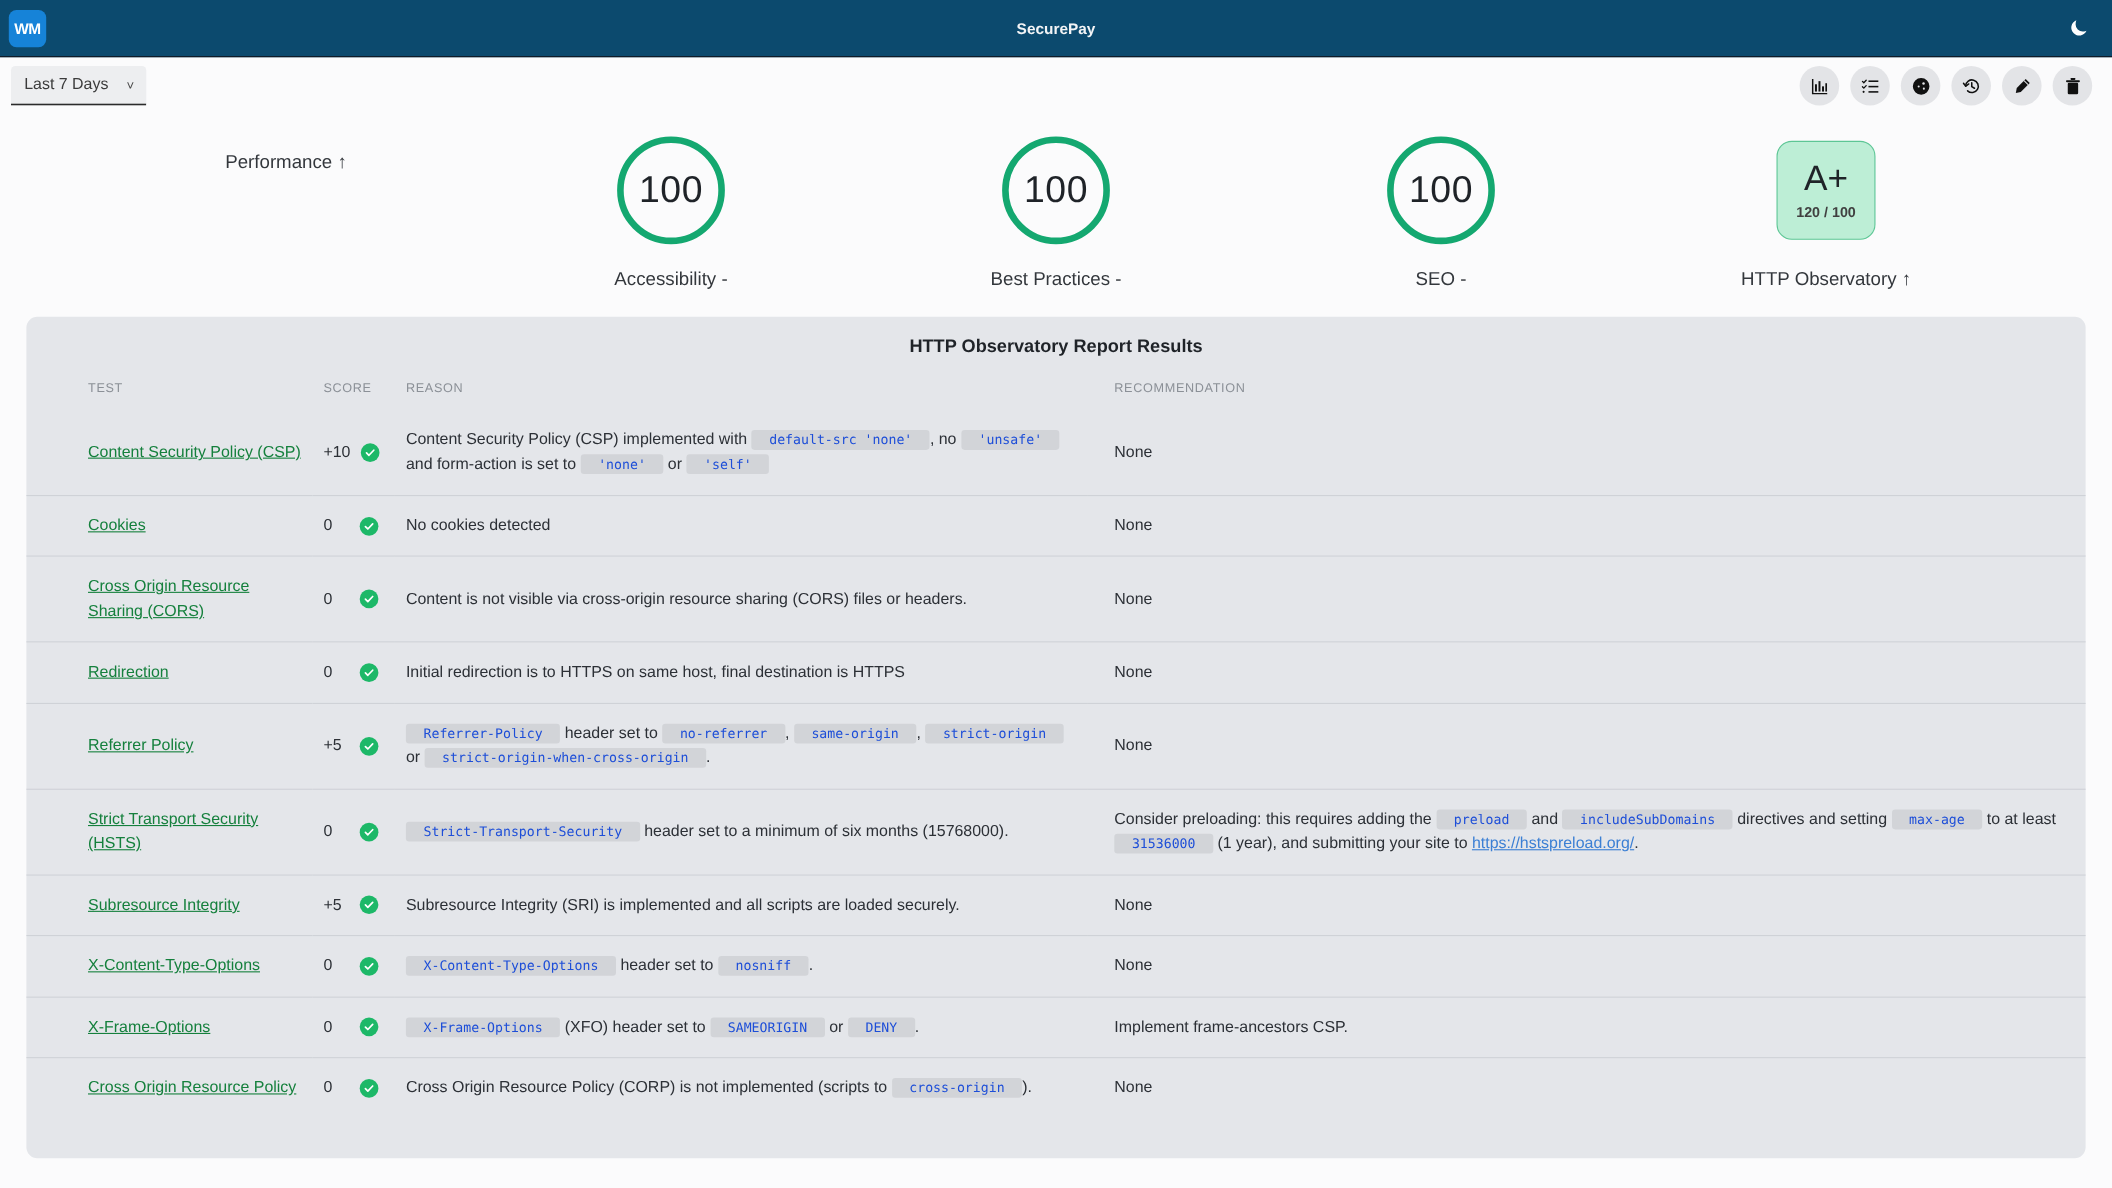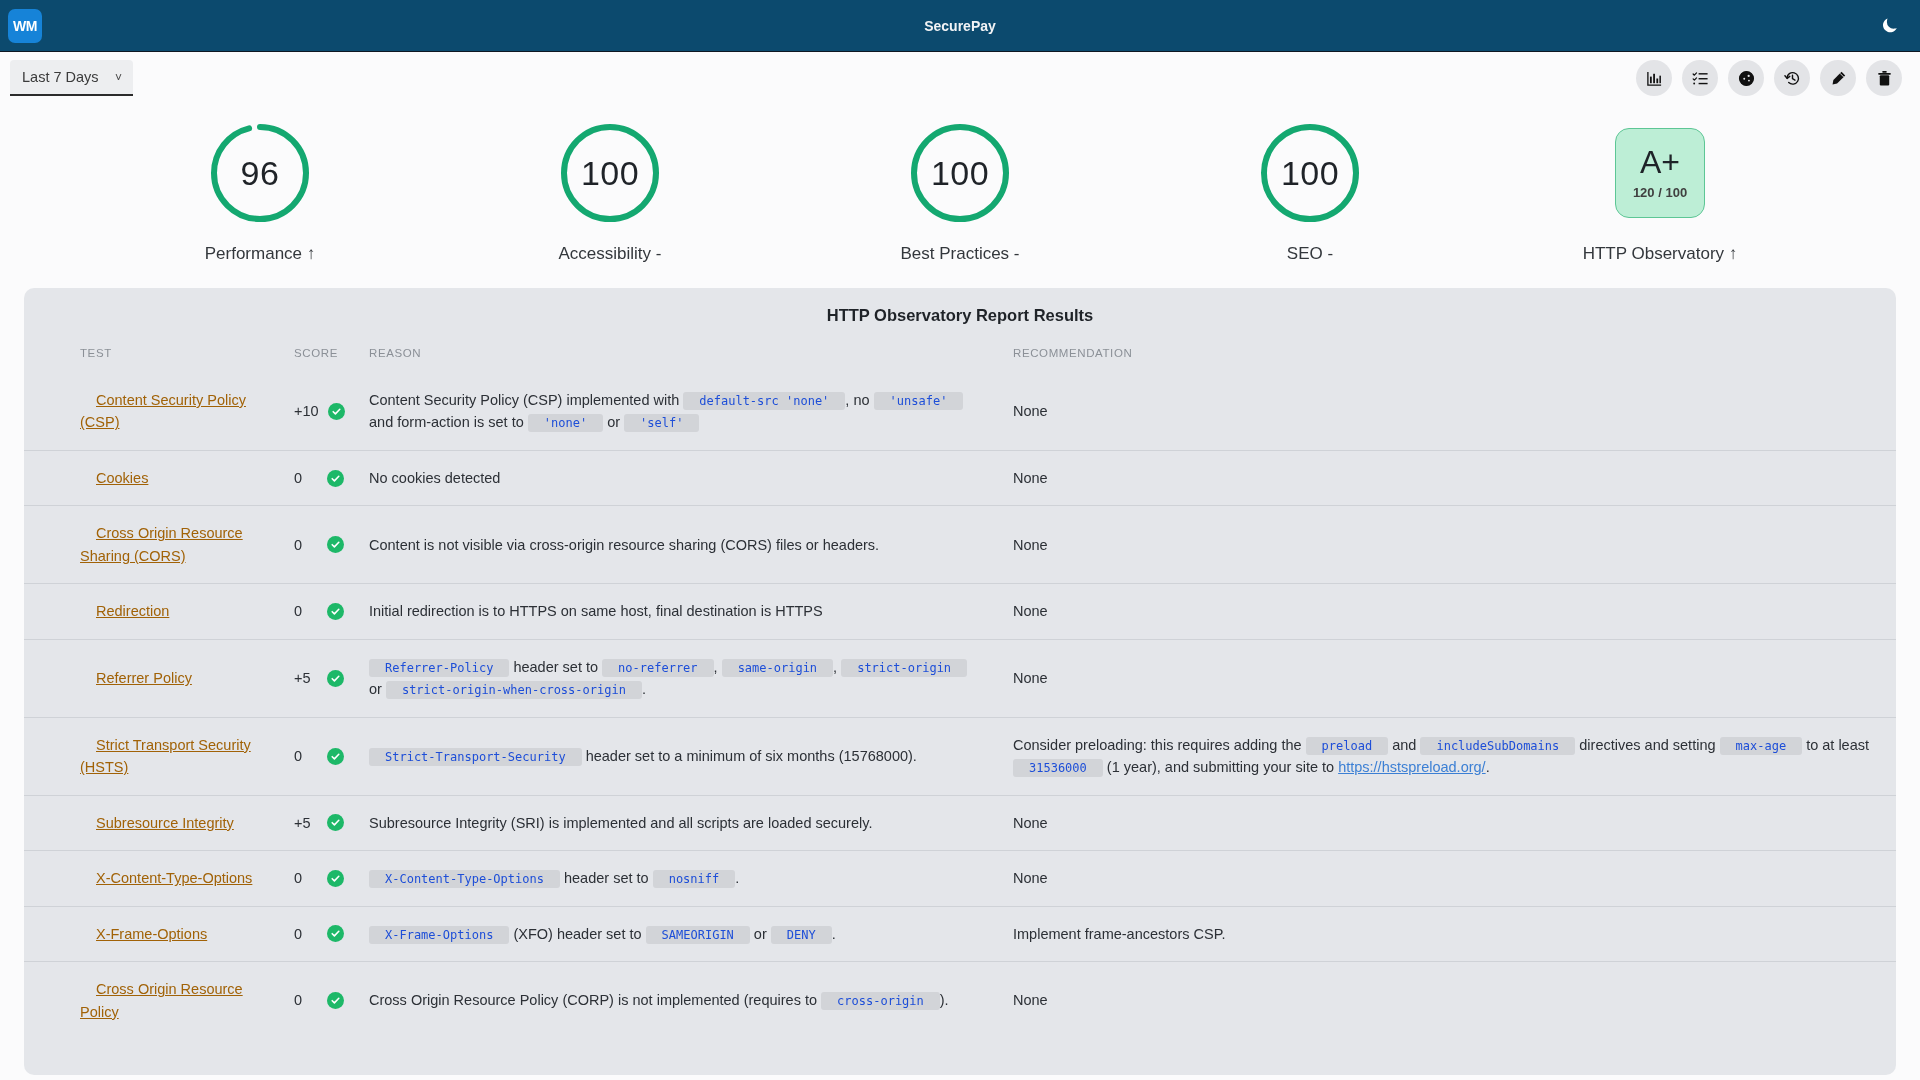--- a/index.html
+++ b/index.html
@@ -183,24 +183,23 @@
   }
   table.report tr.row:first-child td { border-top: none; }
   .col-test  { width: 260px; padding-left: 56px !important; }
   .col-score { width: 75px; }
   .col-reason{ width: 630px; }
   .col-rec   { width: auto; padding-left: 24px !important; }
   th.col-test { padding-left: 56px !important; }
   th.col-rec { padding-left: 24px !important; }
 
   .test-link {
-    color: #a16207;
+    color: #15803d;
     text-decoration: underline;
     cursor: pointer;
-    margin-left: 16px;
   }
   .score-cell { display: flex; align-items: center; gap: 9px; }
   .score-num { min-width: 24px; }
   .check {
     width: 17px; height: 17px;
     border-radius: 50%;
     background: #1db868;
     display: inline-flex;
     align-items: center; justify-content: center;
     flex: 0 0 auto;
@@ -291,26 +290,20 @@
         <rect x="4" y="5.5" width="10" height="11" rx="1.2" fill="#111"></rect>
         <rect x="2.3" y="3.2" width="13.4" height="1.8" rx="0.8" fill="#111"></rect>
         <rect x="6.6" y="1" width="4.8" height="1.8" rx="0.8" fill="#111"></rect>
       </svg>
     </button>
   </div>
 </div>
 
 <div id="gauges">
     <div class="gauge-item">
-      <div class="ring">
-        <svg width="106" height="106" viewBox="0 0 106 106">
-          <circle cx="53" cy="53" r="46" fill="none" stroke="#14a870" stroke-width="6" stroke-linecap="round" stroke-dasharray="277.5 11.6"></circle>
-        </svg>
-        <div class="val">96</div>
-      </div>
       <div class="gauge-label">Performance ↑</div>
     </div>
     <div class="gauge-item">
       <div class="ring">
         <svg width="106" height="106" viewBox="0 0 106 106">
           <circle cx="53" cy="53" r="46" fill="none" stroke="#14a870" stroke-width="6" stroke-linecap="round" stroke-dasharray="289.0 0.0"></circle>
         </svg>
         <div class="val">100</div>
       </div>
       <div class="gauge-label">Accessibility -</div>
@@ -494,18 +487,18 @@
           <td class="col-score">
             <div class="score-cell">
               <span class="score-num">0</span>
               <span class="check">
                 <svg width="11" height="11" viewBox="0 0 12 12">
                   <path d="M2.4 6.2l2.4 2.4 4.8-5" stroke="#ffffff" stroke-width="1.7" fill="none" stroke-linecap="round" stroke-linejoin="round"></path>
                 </svg>
               </span>
             </div>
           </td>
-          <td class="col-reason"><span>Cross Origin Resource Policy (CORP) is not implemented (requires to </span><code>cross-origin</code><span>).</span></td>
+          <td class="col-reason"><span>Cross Origin Resource Policy (CORP) is not implemented (scripts to </span><code>cross-origin</code><span>).</span></td>
           <td class="col-rec"><span>None</span></td>
         </tr>
       </tbody>
   </table>
 </div>
 
 </body></html>

